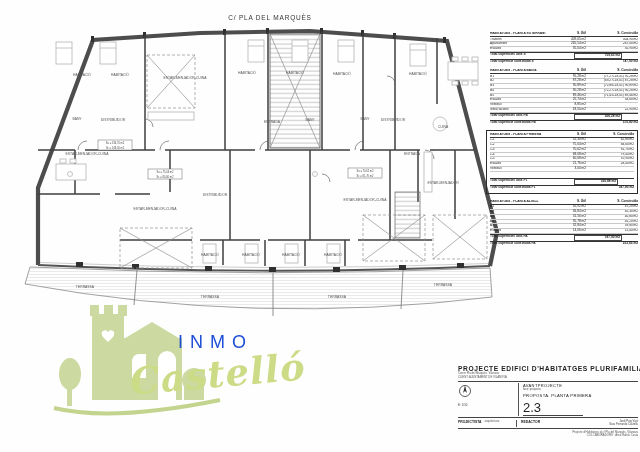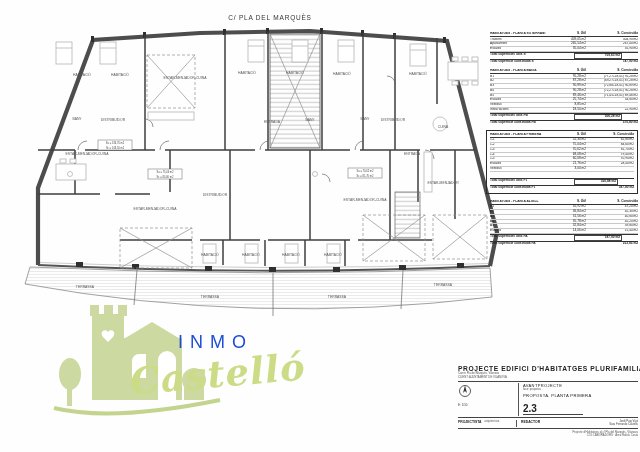--- a/index.html
+++ b/index.html
@@ -41,21 +41,21 @@
   
   .tblock{position:absolute;left:458px;top:365px;width:180px;color:#222;}
   .tb-title{font-size:6.7px;font-weight:bold;letter-spacing:.6px;white-space:nowrap;}
   .tb-tiny{font-size:2.8px;color:#555;line-height:1.3;}
   .tb-rule{border-top:.7px solid #444;margin:1.5px 0;}
   .tb-mid{display:flex;}
   .tb-left{width:58px;border-right:.6px solid #555;padding:1px 2px 1px 0;}
   .tb-right{flex:1;padding-left:4px;}
   .tb-phase{font-size:4px;letter-spacing:.4px;}
   .tb-draw{font-size:4.2px;margin-top:1px;letter-spacing:.3px;}
-  .tb-num{font-size:10px;font-weight:bold;border-bottom:.7px solid #444;display:inline-block;min-width:60px;}
+  .tb-num{font-size:13px;font-weight:normal;border-bottom:.7px solid #444;display:inline-block;min-width:60px;}
   .tb-row2{display:flex;font-size:3.4px;}
   .tb-row2 .cell1{width:58px;border-right:.6px solid #555;display:flex;gap:3px;}
   .tb-row2 .cell2{flex:1;padding-left:4px;display:flex;justify-content:space-between;}
   .names{text-align:right;font-size:2.8px;color:#444;line-height:1.25;}
   .tb-foot{text-align:right;}
   .scale-note{font-size:3px;color:#444;margin-top:1px;}
   .lbl-b{font-weight:bold;}
 </style>
 </head>
 <body>

